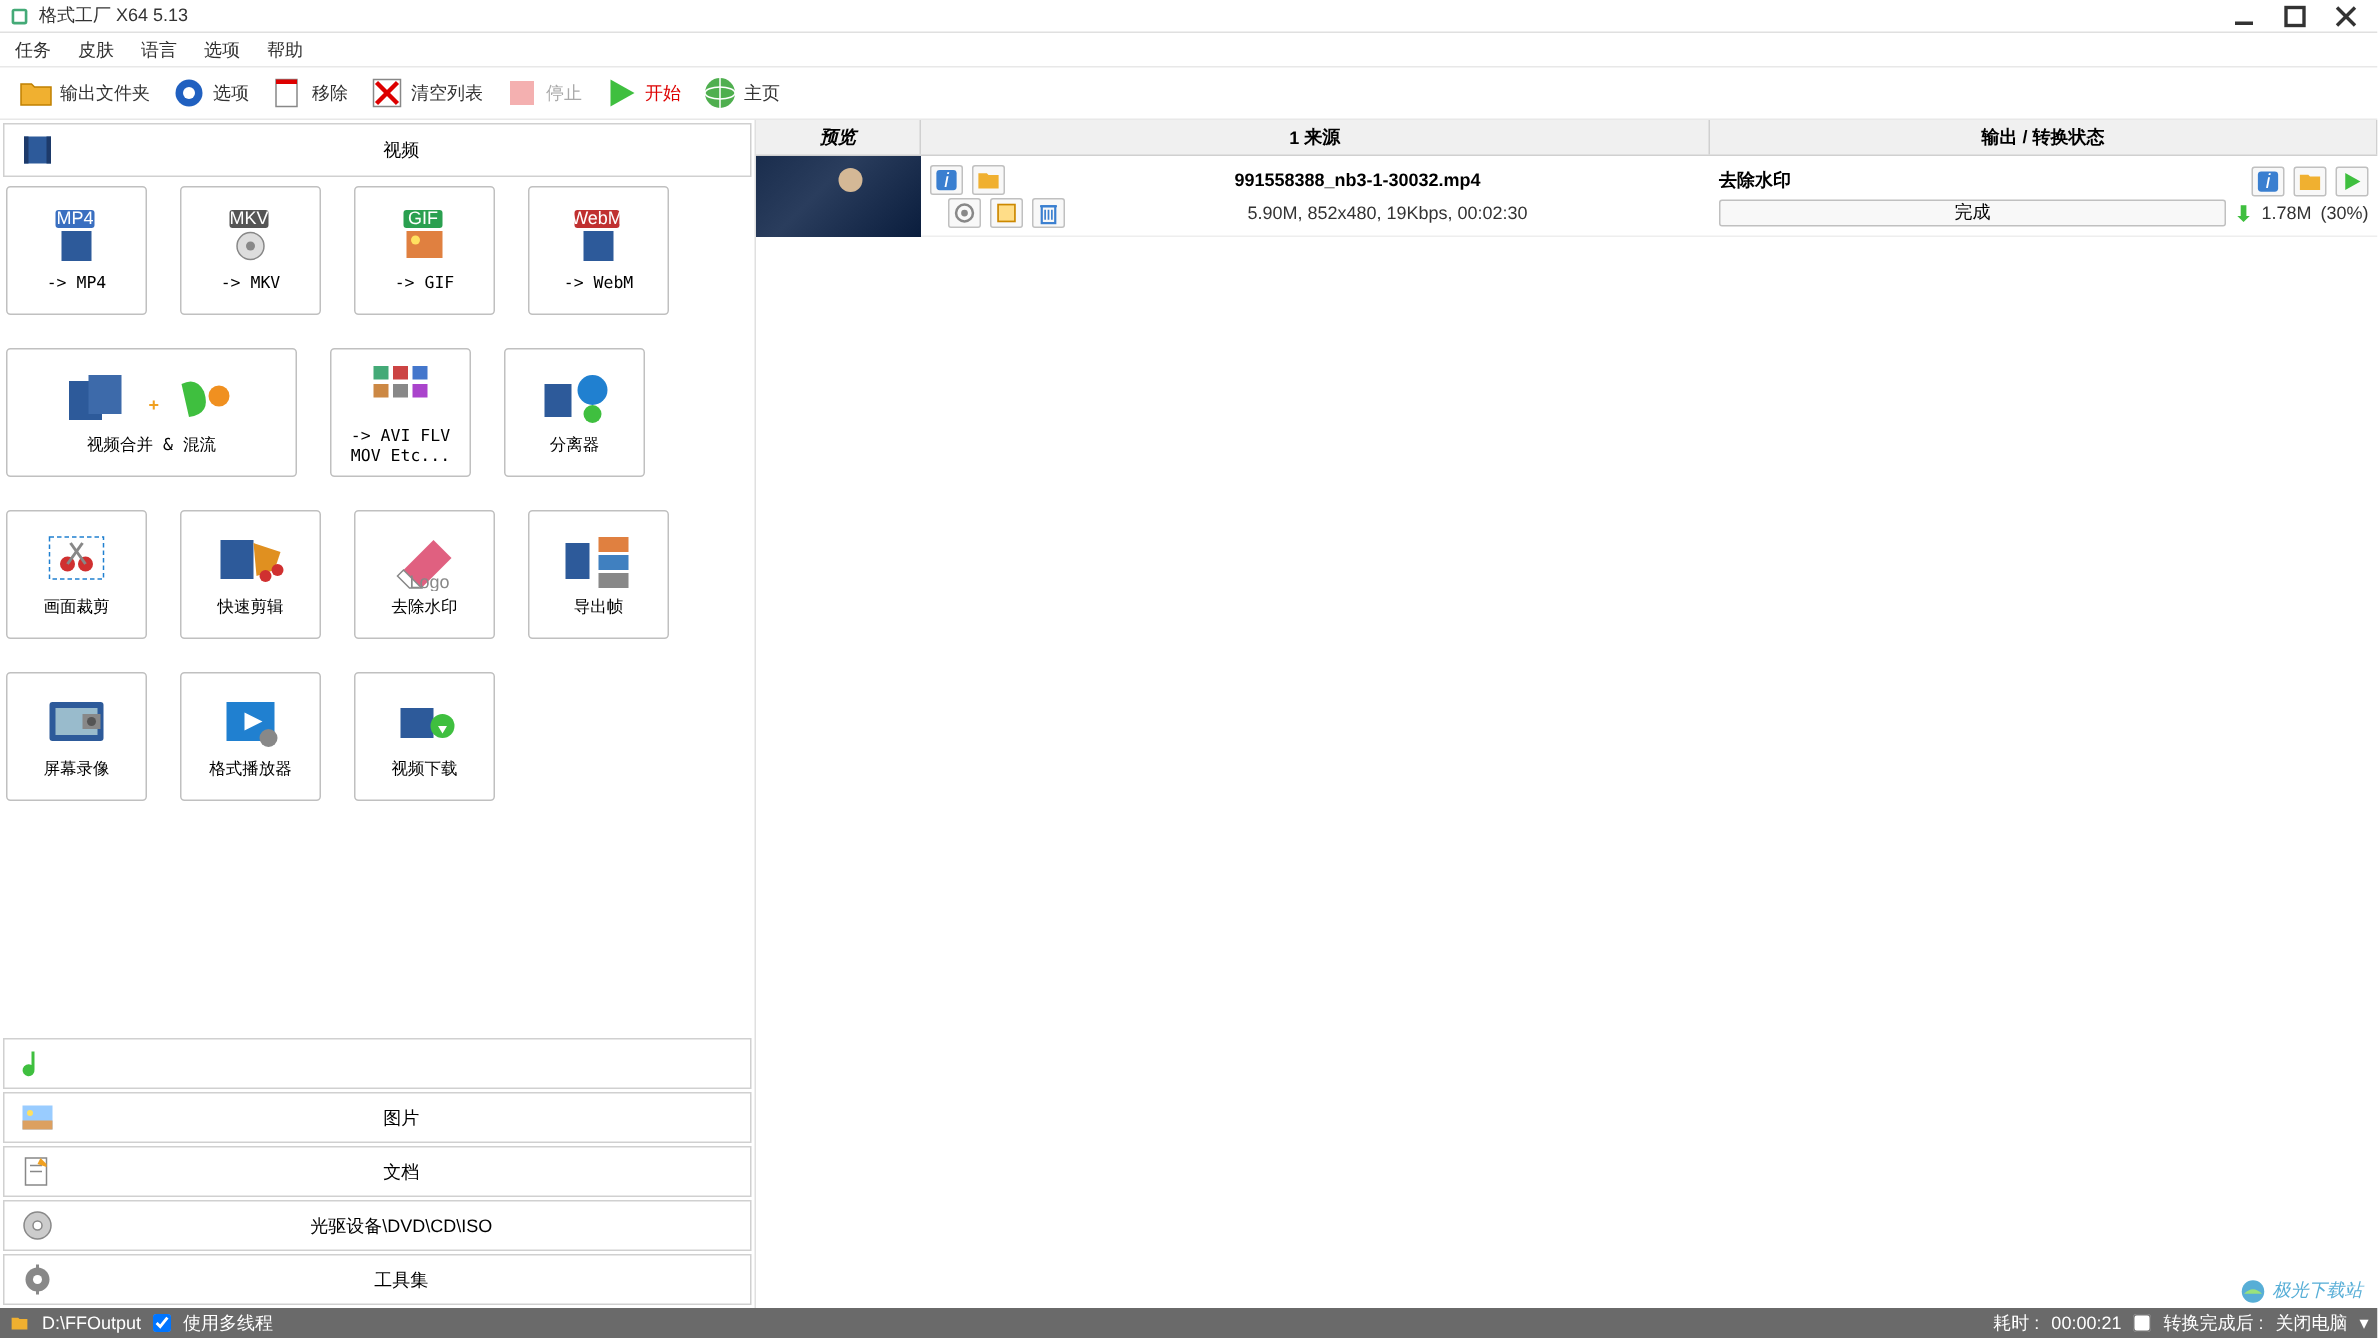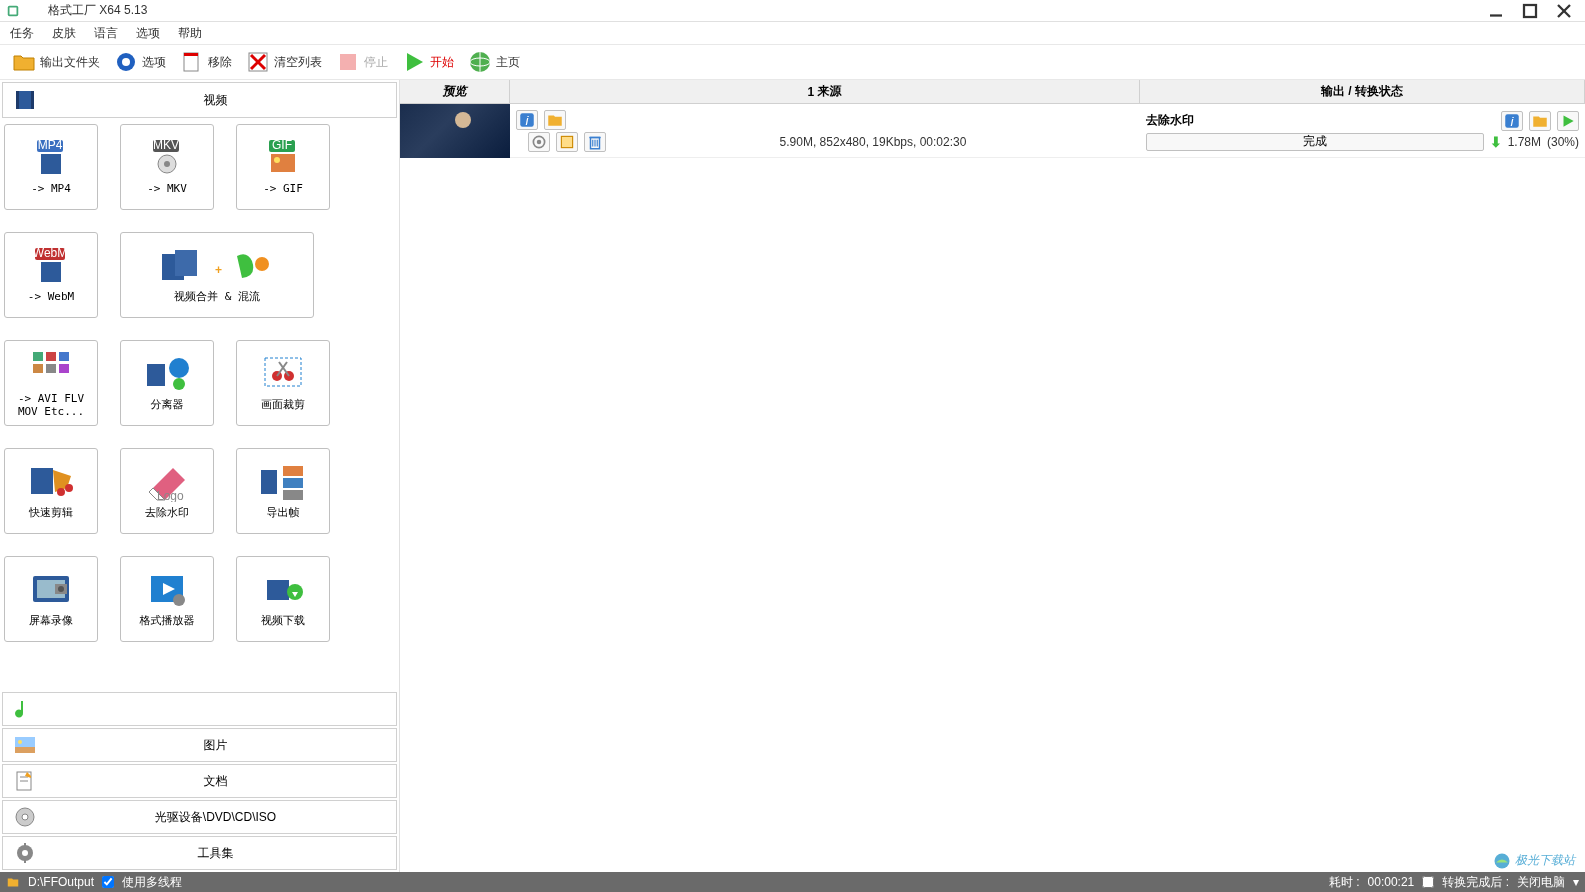--- a/index.html
+++ b/index.html
@@ -1,34 +1,34 @@
 <!DOCTYPE html>
 <html><head>
 <meta charset="utf-8">
 <style>
 * { margin: 0; padding: 0; box-sizing: border-box; font-family: "Microsoft YaHei", "SimSun", sans-serif; font-size: 12px; }
 body { width: 1585px; height: 892px; background: #fff; overflow: hidden; position: relative; }
 
-.titlebar { height: 22px; background: #fff; display: flex; align-items: center; padding: 0 6px; border-bottom: 1px solid #e0e0e0; gap: 22px; }
+.titlebar { height: 22px; background: #fff; display: flex; align-items: center; padding: 0 6px; border-bottom: 1px solid #e0e0e0; }
 .titlebar .app-icon { width: 14px; height: 14px; margin-right: 6px; }
 .titlebar .title { flex: 1; color: #333; }
 .titlebar .win-btns { display: flex; gap: 4px; }
 .titlebar .win-btn { width: 30px; height: 18px; display: flex; align-items: center; justify-content: center; cursor: pointer; color: #333; }
 
 .menubar { height: 22px; display: flex; align-items: center; padding: 0 10px; gap: 18px; color: #333; }
 .menubar span { cursor: pointer; }
 
 .toolbar { height: 36px; display: flex; align-items: center; padding: 0 8px; gap: 6px; border-top: 1px solid #e8e8e8; border-bottom: 1px solid #e8e8e8; }
 .tool-btn { display: flex; align-items: center; gap: 4px; padding: 2px 4px; cursor: pointer; }
 .tool-btn .ico { width: 24px; height: 24px; display:flex; align-items:center; justify-content:center; }
 .tool-btn .lbl { color: #333; }
 
 .mainarea { display: flex; height: calc(892px - 22px - 22px - 36px - 20px); }
 
-.sidebar { width: 400px; background: #fff; display: flex; flex-direction: column; border-right: 1px solid #e0e0e0; }
+.sidebar { width: 504px; background: #fff; display: flex; flex-direction: column; border-right: 1px solid #e0e0e0; }
 .cat-header { height: 36px; display: flex; align-items: center; padding: 0 10px; border: 1px solid #d0d0d0; margin: 2px; cursor: pointer; }
 .cat-header .cat-ico { width: 24px; height: 24px; margin-right: 8px; }
 .cat-header .cat-lbl { flex: 1; text-align: center; }
 
 .grid-area { flex: 1; padding: 4px; display: flex; flex-wrap: wrap; gap: 22px; align-content: flex-start; overflow: auto; }
 .grid-btn { width: 94px; height: 86px; border: 1px solid #c0c0c0; border-radius: 3px; display: flex; flex-direction: column; align-items: center; justify-content: center; cursor: pointer; padding: 4px; }
 .grid-btn.wide { width: 194px; }
 .grid-btn .g-ico { width: 48px; height: 40px; display:flex; align-items:center; justify-content:center; margin-bottom: 4px; }
 .grid-btn .g-lbl { font-size: 11px; text-align: center; line-height: 1.2; font-family: monospace, "SimSun"; }
 
@@ -402,20 +402,21 @@
               <svg viewBox="0 0 16 16">
                 <rect x="2" y="2" width="12" height="12" rx="2" fill="#3a7fd0"></rect>
                 <text x="8" y="12" fill="#fff" font-size="10" text-anchor="middle" font-style="italic">i</text>
               </svg>
             </span>
           <span class="mini-btn">
               <svg viewBox="0 0 16 16">
                 <path d="M2 4h5l1 1h6v8H2z" fill="#f0b030"></path>
               </svg>
             </span>
+          <span class="fname">991558388_nb3-1-30032.mp4</span>
         </div>
         <div class="src-bot">
           <span class="mini-btn">
               <svg viewBox="0 0 16 16">
                 <circle cx="8" cy="8" r="5" fill="none" stroke="#888" stroke-width="1.5"></circle>
                 <circle cx="8" cy="8" r="2" fill="#888"></circle>
               </svg>
             </span>
           <span class="mini-btn">
               <svg viewBox="0 0 16 16">

